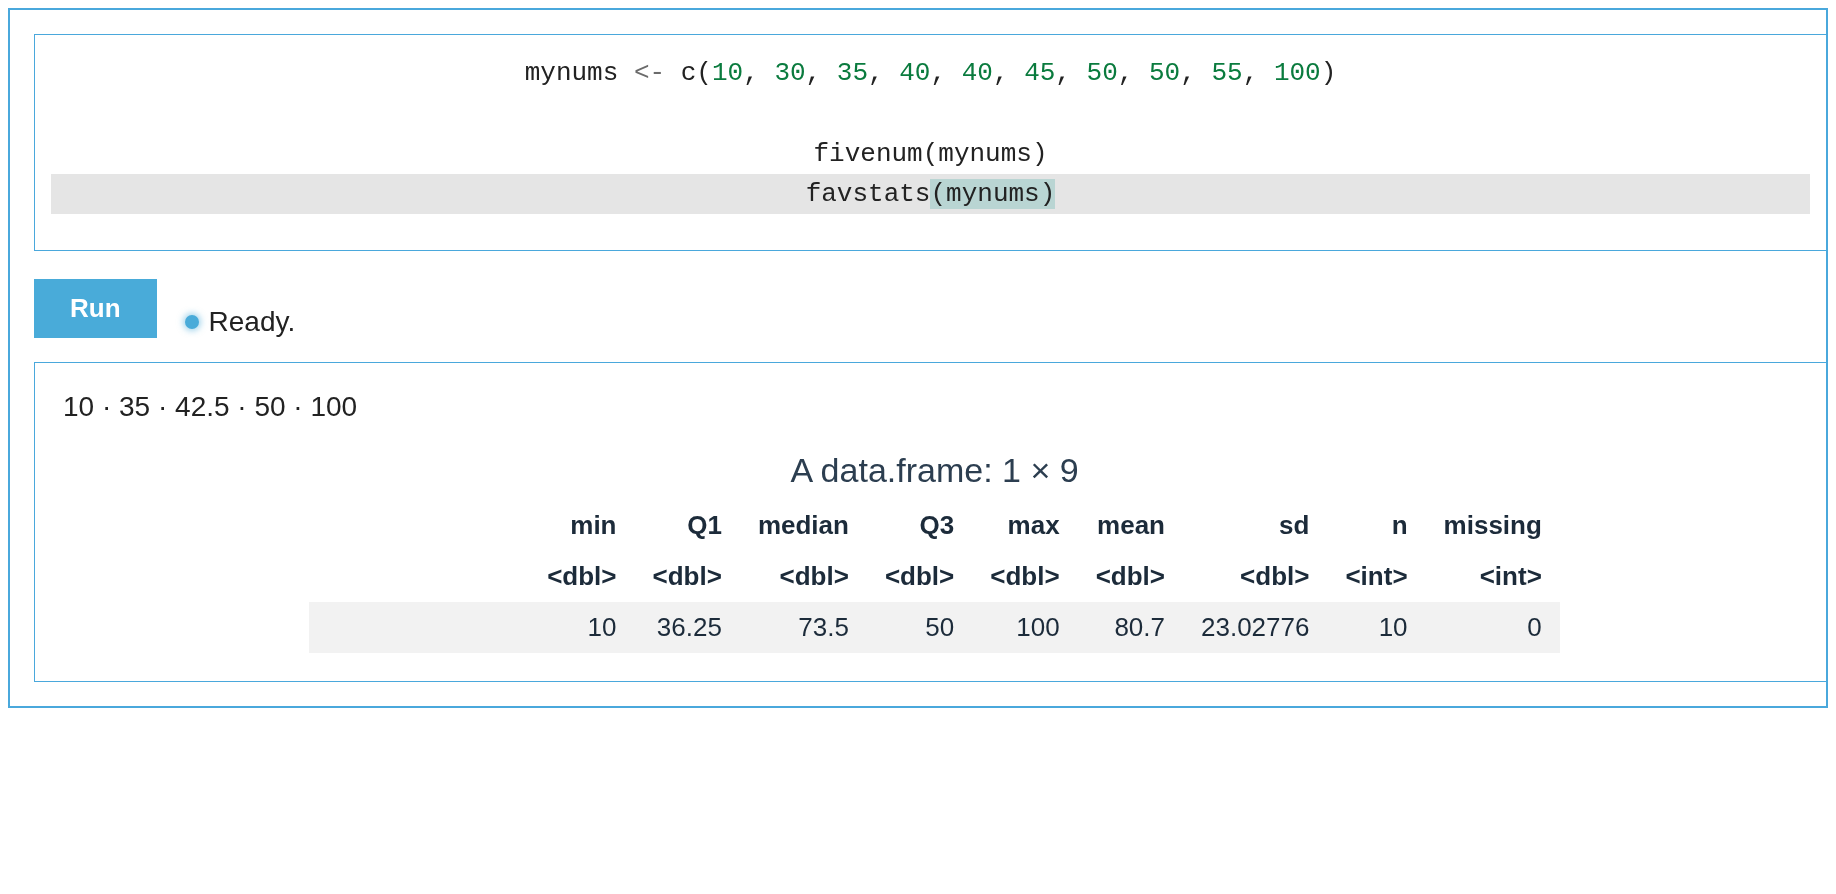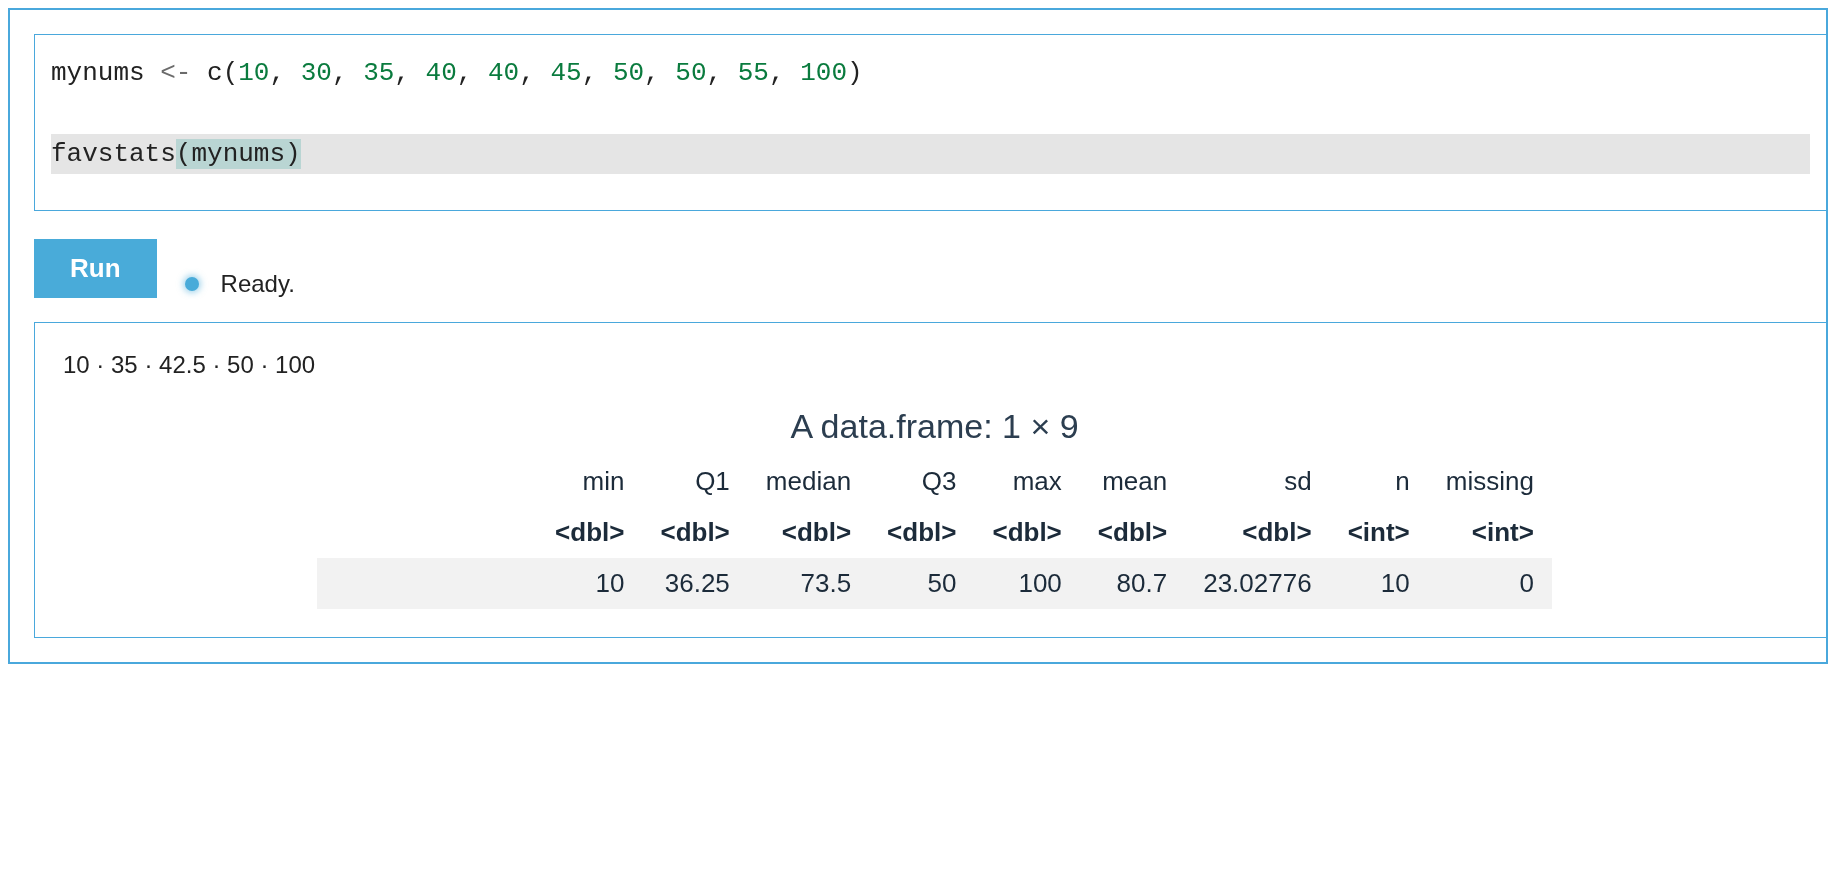--- a/index.html
+++ b/index.html
@@ -19,20 +19,21 @@
       margin-right: 0;
       padding: 18px 16px 36px 16px;
       border-right: none;
     }
     .code-line {
       font-family: "Courier New", Courier, monospace;
       font-size: 26px;
       color: #222;
       line-height: 1.55;
       white-space: pre;
+      text-align: center;
     }
     .code-line.highlight {
       background: #e5e5e5;
     }
     .sel {
       background: #b9d5d3;
     }
     .num { color: #0a7b3e; }
     .id  { color: #222; }
     .op  { color: #6b6b6b; }
@@ -49,40 +50,40 @@
       font-weight: bold;
       font-size: 26px;
       border: none;
       padding: 14px 36px;
       cursor: pointer;
       font-family: Arial, Helvetica, sans-serif;
     }
     .status {
       display: flex;
       align-items: center;
-      gap: 22px;
-      font-size: 24px;
+      gap: 10px;
+      font-size: 28px;
       color: #222;
     }
     .status-dot {
       width: 14px;
       height: 14px;
       border-radius: 50%;
       background: #49abd9;
       box-shadow: 0 0 6px 2px rgba(73,171,217,0.5);
       display: inline-block;
     }
     .output-panel {
       border: 1px solid #4aa8dc;
       border-right: none;
       background: #fff;
       padding: 28px 20px 28px 28px;
     }
     .fivenum-out {
-      font-size: 24px;
+      font-size: 28px;
       color: #222;
       margin-bottom: 28px;
       font-family: Arial, Helvetica, sans-serif;
     }
     .df-caption {
       text-align: center;
       font-size: 34px;
       color: #2c3e50;
       margin-bottom: 10px;
       font-family: Arial, Helvetica, sans-serif;
@@ -95,37 +96,38 @@
       border-collapse: collapse;
       font-family: Arial, Helvetica, sans-serif;
     }
     table.df th, table.df td {
       text-align: right;
       padding: 10px 18px;
       font-size: 26px;
       color: #1c2b3a;
       white-space: nowrap;
     }
-    table.df th.colname { font-weight: normal; }
+    table.df th.colname { font-weight: bold; }
     table.df th.coltype { font-weight: bold; }
     table.df td.rowlabel {
       width: 220px;
       background: #f2f2f2;
     }
     table.df tr.datarow td { background: #f2f2f2; }
     table.df th.rowlabel-head { width: 220px; }
   </style>
 </head>
 <body>
 
 <div class="outer-wrap">
 
   <div class="code-panel">
     <div class="code-line"><span class="id">mynums </span><span class="op">&lt;-</span><span class="fn"> c</span><span>(</span><span id="nums-span"><span class="num">10</span><span>, </span><span class="num">30</span><span>, </span><span class="num">35</span><span>, </span><span class="num">40</span><span>, </span><span class="num">40</span><span>, </span><span class="num">45</span><span>, </span><span class="num">50</span><span>, </span><span class="num">50</span><span>, </span><span class="num">55</span><span>, </span><span class="num">100</span></span><span>)</span></div>
     <div class="code-line">&nbsp;</div>
+    <div class="code-line">fivenum(mynums)</div>
     <div class="code-line highlight"><span class="fn">favstats</span><span class="sel">(</span><span class="sel">mynums</span><span class="sel">)</span></div>
   </div>
 
   <div class="controls">
     <button class="run-btn">Run</button>
     <div class="status">
       <span class="status-dot"></span>
       <span>Ready.</span>
     </div>
   </div>

